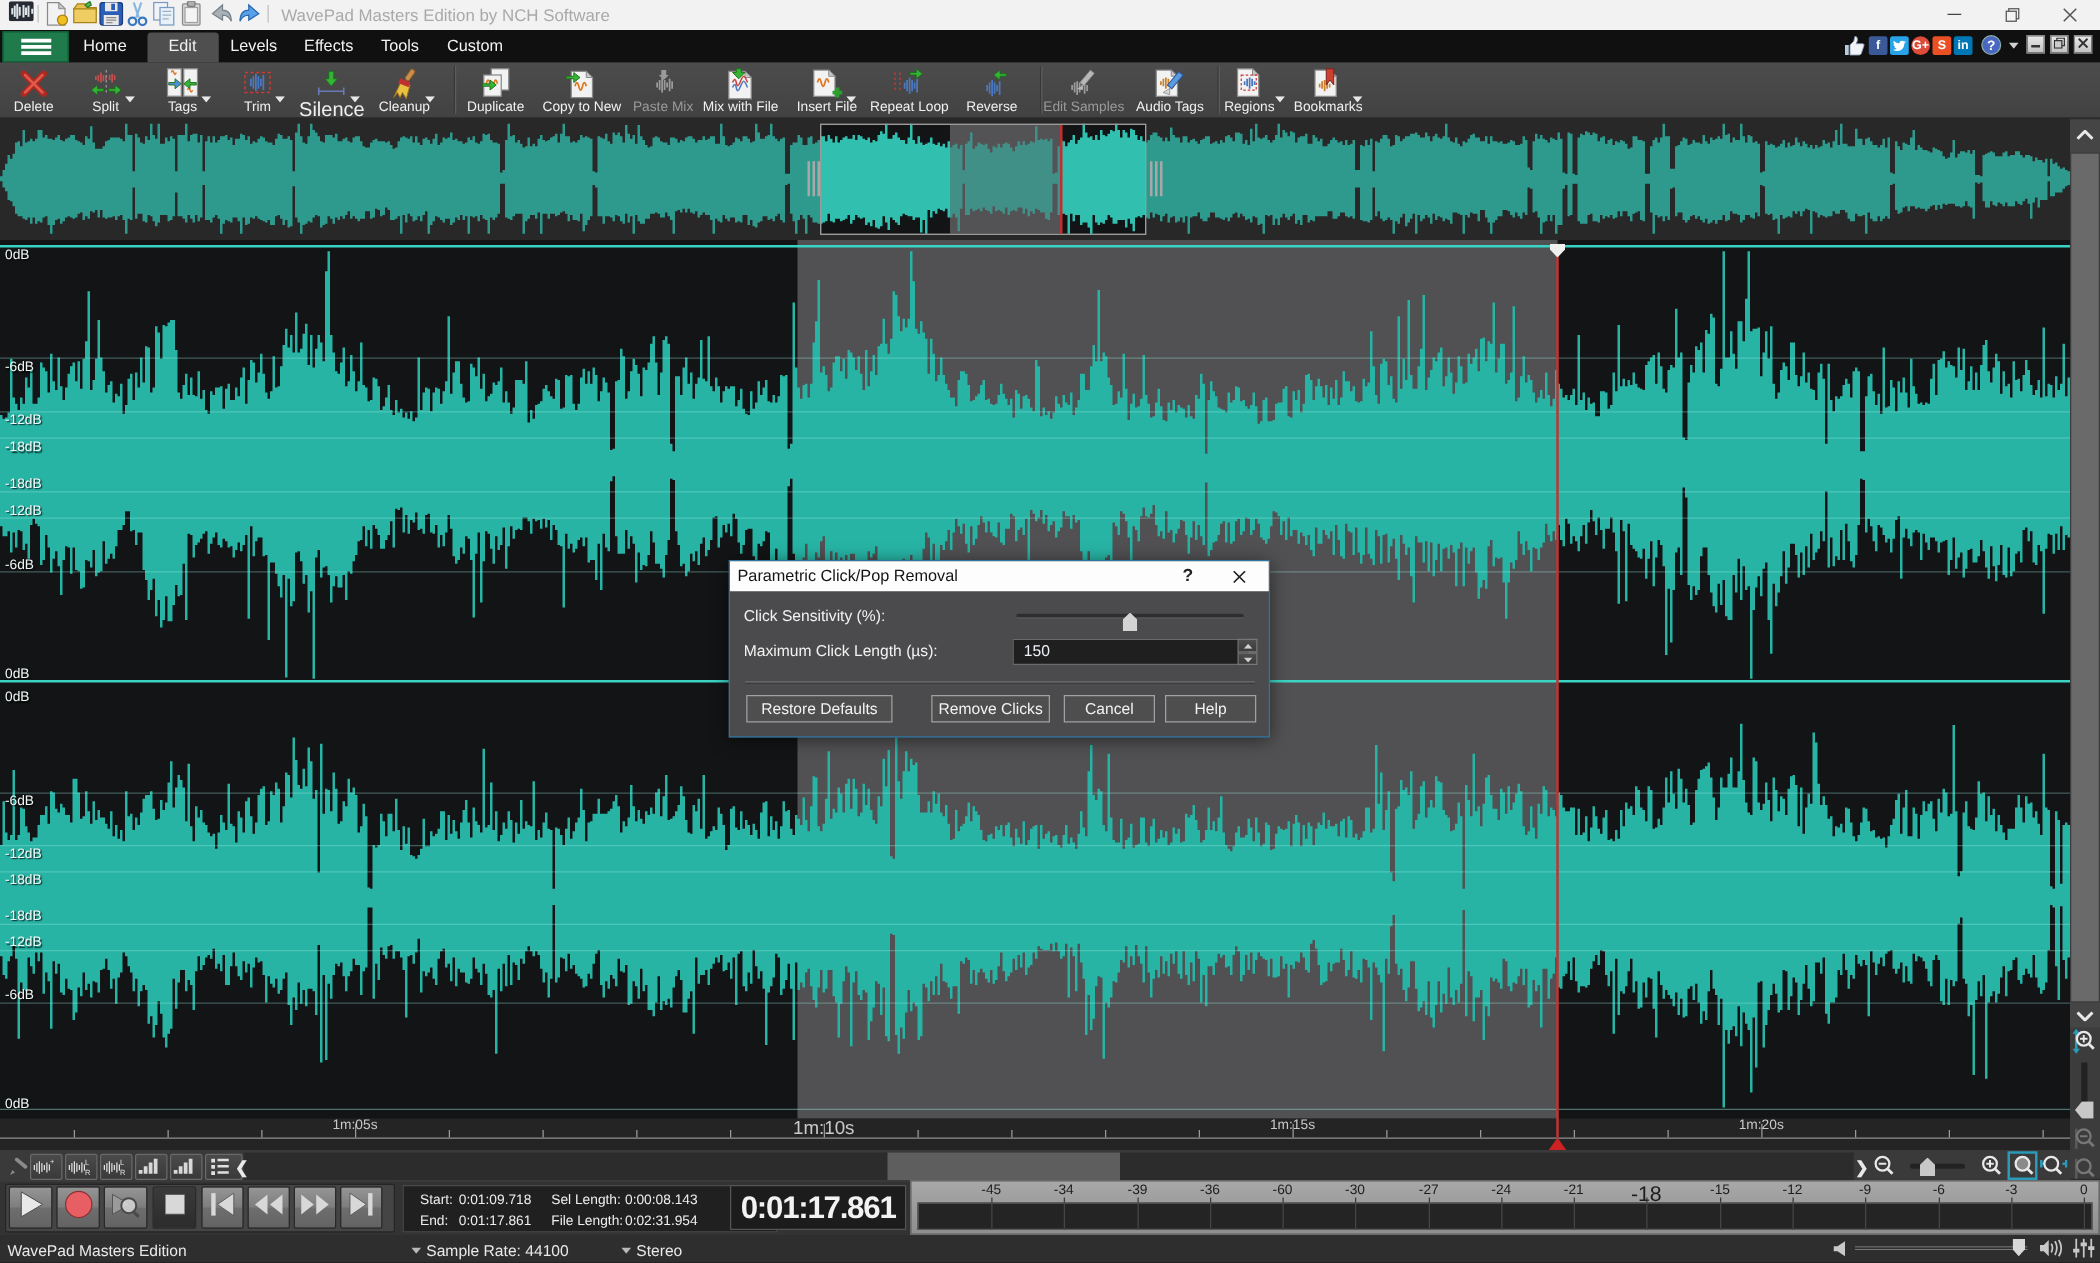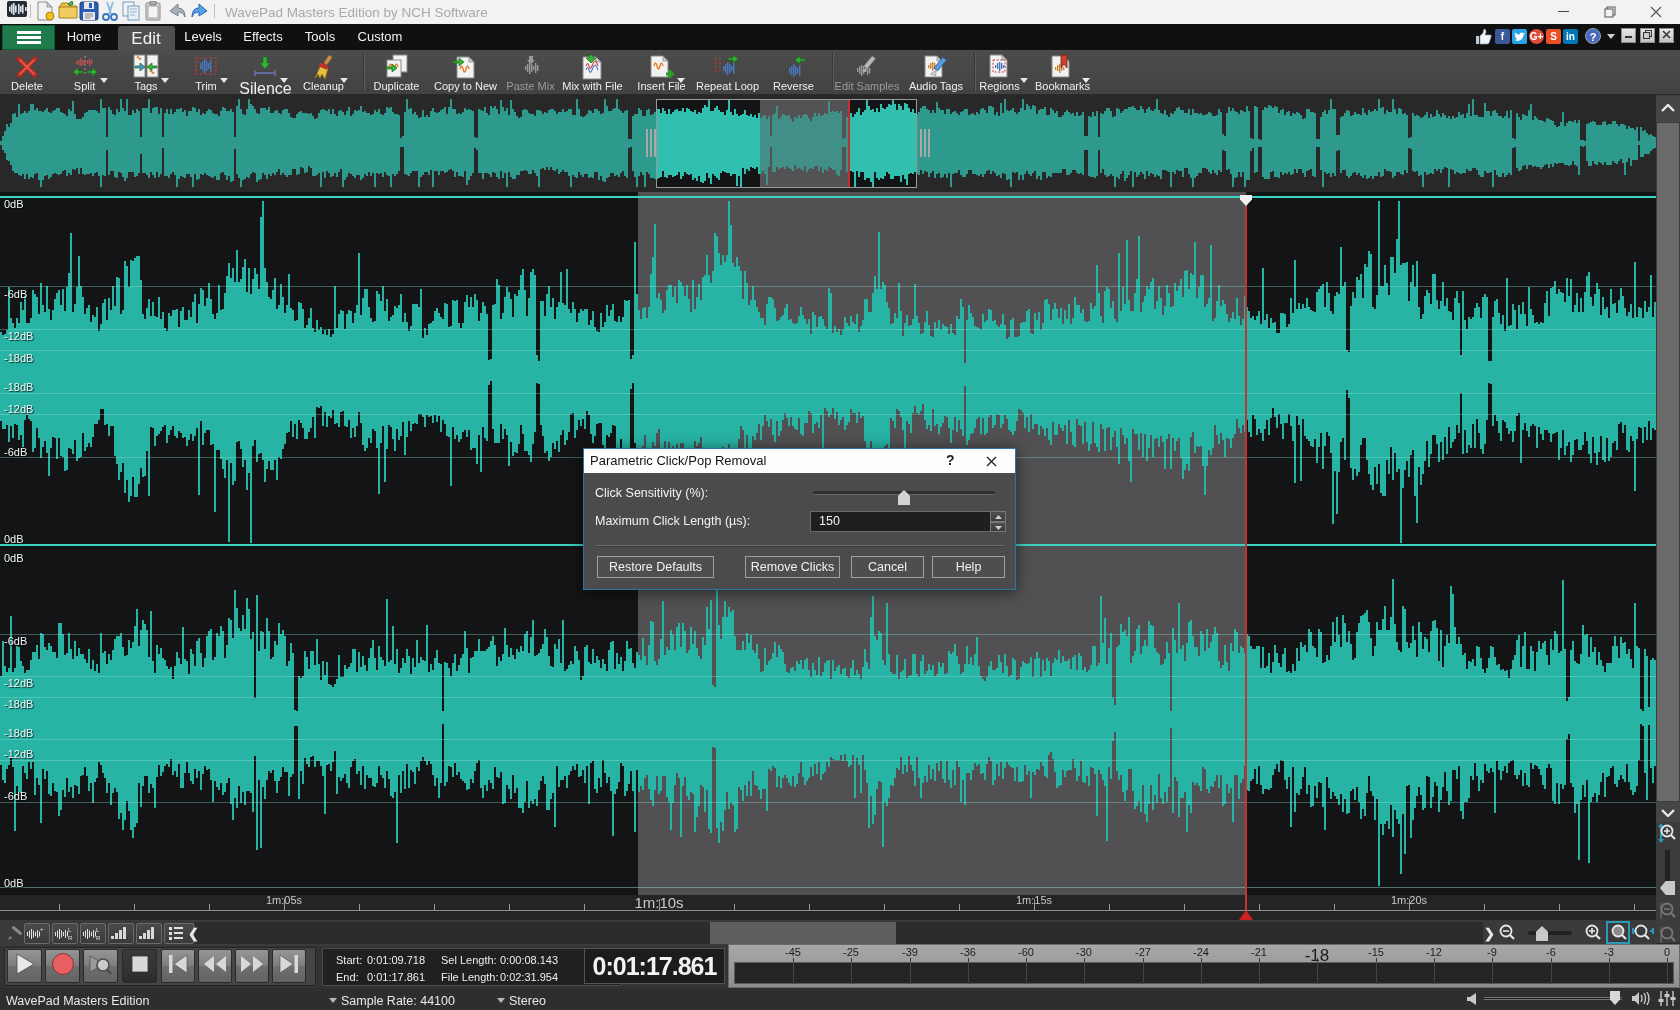--- a/index.html
+++ b/index.html
@@ -70,21 +70,21 @@
       </svg>
 </div>
 <div class="abs" style="left:0;top:24px;width:1680px;height:26px;background:#101010">
 <div class="abs" style="left:2px;top:1px;width:53px;height:25px;background:#1f7b4b;border:1px solid #0f5a33">
         <div class="abs" style="left:14px;top:5px;width:24px;height:3px;background:#fff"></div>
         <div class="abs" style="left:14px;top:10px;width:24px;height:3px;background:#fff"></div>
         <div class="abs" style="left:14px;top:15px;width:24px;height:3px;background:#fff"></div>
       </div>
 <div class="abs" style="left:118px;top:2px;width:57px;height:24px;background:#4f4f4f;border-radius:3px 3px 0 0"></div>
 <div class="abs" style="left:84px;top:5px;width:80px;margin-left:-40px;text-align:center;color:#f2f2f2;font-size:13px">Home</div>
-<div class="abs" style="left:146px;top:5px;width:80px;margin-left:-40px;text-align:center;color:#f2f2f2;font-size:17px">Edit</div>
+<div class="abs" style="left:146px;top:5px;width:80px;margin-left:-40px;text-align:center;color:#f2f2f2;font-size:13px">Edit</div>
 <div class="abs" style="left:203px;top:5px;width:80px;margin-left:-40px;text-align:center;color:#f2f2f2;font-size:13px">Levels</div>
 <div class="abs" style="left:263px;top:5px;width:80px;margin-left:-40px;text-align:center;color:#f2f2f2;font-size:13px">Effects</div>
 <div class="abs" style="left:320px;top:5px;width:80px;margin-left:-40px;text-align:center;color:#f2f2f2;font-size:13px">Tools</div>
 <div class="abs" style="left:380px;top:5px;width:80px;margin-left:-40px;text-align:center;color:#f2f2f2;font-size:13px">Custom</div>
 </div>
 <svg style="position:absolute;left:1475px;top:28px" width="17" height="17" viewBox="0 0 17 17">
       <path d="M1 8h3v8H1z" fill="#b8cadc"></path>
       <path d="M5 16V8l3-3l1-4q2 0 2 3l-1 3h5q2 0 1 2l-2 6q-0.5 1-2 1z" fill="#f0f4f8" stroke="#8a9ab0" stroke-width="0.7"></path>
     </svg>
     <div style="position:absolute;left:1495px;top:29px;width:15px;height:15px;background:#3b5998;border-radius:2px;color:#fff;font-weight:bold;font-size:10px;text-align:center;line-height:15px">f</div>
@@ -536,21 +536,21 @@
       <div class="abs" style="left:177px;top:5px">0:00:08.143</div>
 <div class="abs" style="left:118px;top:22px">File Length:</div>
       <div class="abs" style="left:177px;top:22px">0:02:31.954</div>
 </div>
 <div class="abs" style="left:584px;top:948px;width:141px;height:36px;background:#1c1c1c;border:1px solid #555;color:#f2f2f2;font-size:25px;font-weight:bold;text-align:center;line-height:34px;letter-spacing:-1px">0:01:17.861</div>
 <div class="abs" style="left:728px;top:944px;width:952px;height:44px;background:linear-gradient(#a8a8a8,#8e8e8e);border:1px solid #6a6a6a">
 <div class="abs" style="left:5px;top:17px;width:940px;height:22px;background:#242424;border:1px solid #5a5a5a"></div>
 <div style="position:absolute;left:64px;top:1px;width:40px;margin-left:-20px;text-align:center;color:#1c1c1c;font-size:11px">-45</div>
       <div style="position:absolute;left:64px;top:13px;width:1px;height:4px;background:#3a3a3a"></div>
       <div style="position:absolute;left:64px;top:18px;width:1px;height:21px;background:#454545"></div>
-      <div style="position:absolute;left:122px;top:1px;width:40px;margin-left:-20px;text-align:center;color:#1c1c1c;font-size:11px">-25</div>
+      <div style="position:absolute;left:122px;top:1px;width:40px;margin-left:-20px;text-align:center;color:#1c1c1c;font-size:11px">-34</div>
       <div style="position:absolute;left:122px;top:13px;width:1px;height:4px;background:#3a3a3a"></div>
       <div style="position:absolute;left:122px;top:18px;width:1px;height:21px;background:#454545"></div>
       <div style="position:absolute;left:181px;top:1px;width:40px;margin-left:-20px;text-align:center;color:#1c1c1c;font-size:11px">-39</div>
       <div style="position:absolute;left:181px;top:13px;width:1px;height:4px;background:#3a3a3a"></div>
       <div style="position:absolute;left:181px;top:18px;width:1px;height:21px;background:#454545"></div>
       <div style="position:absolute;left:239px;top:1px;width:40px;margin-left:-20px;text-align:center;color:#1c1c1c;font-size:11px">-36</div>
       <div style="position:absolute;left:239px;top:13px;width:1px;height:4px;background:#3a3a3a"></div>
       <div style="position:absolute;left:239px;top:18px;width:1px;height:21px;background:#454545"></div>
       <div style="position:absolute;left:297px;top:1px;width:40px;margin-left:-20px;text-align:center;color:#1c1c1c;font-size:11px">-60</div>
       <div style="position:absolute;left:297px;top:13px;width:1px;height:4px;background:#3a3a3a"></div>

